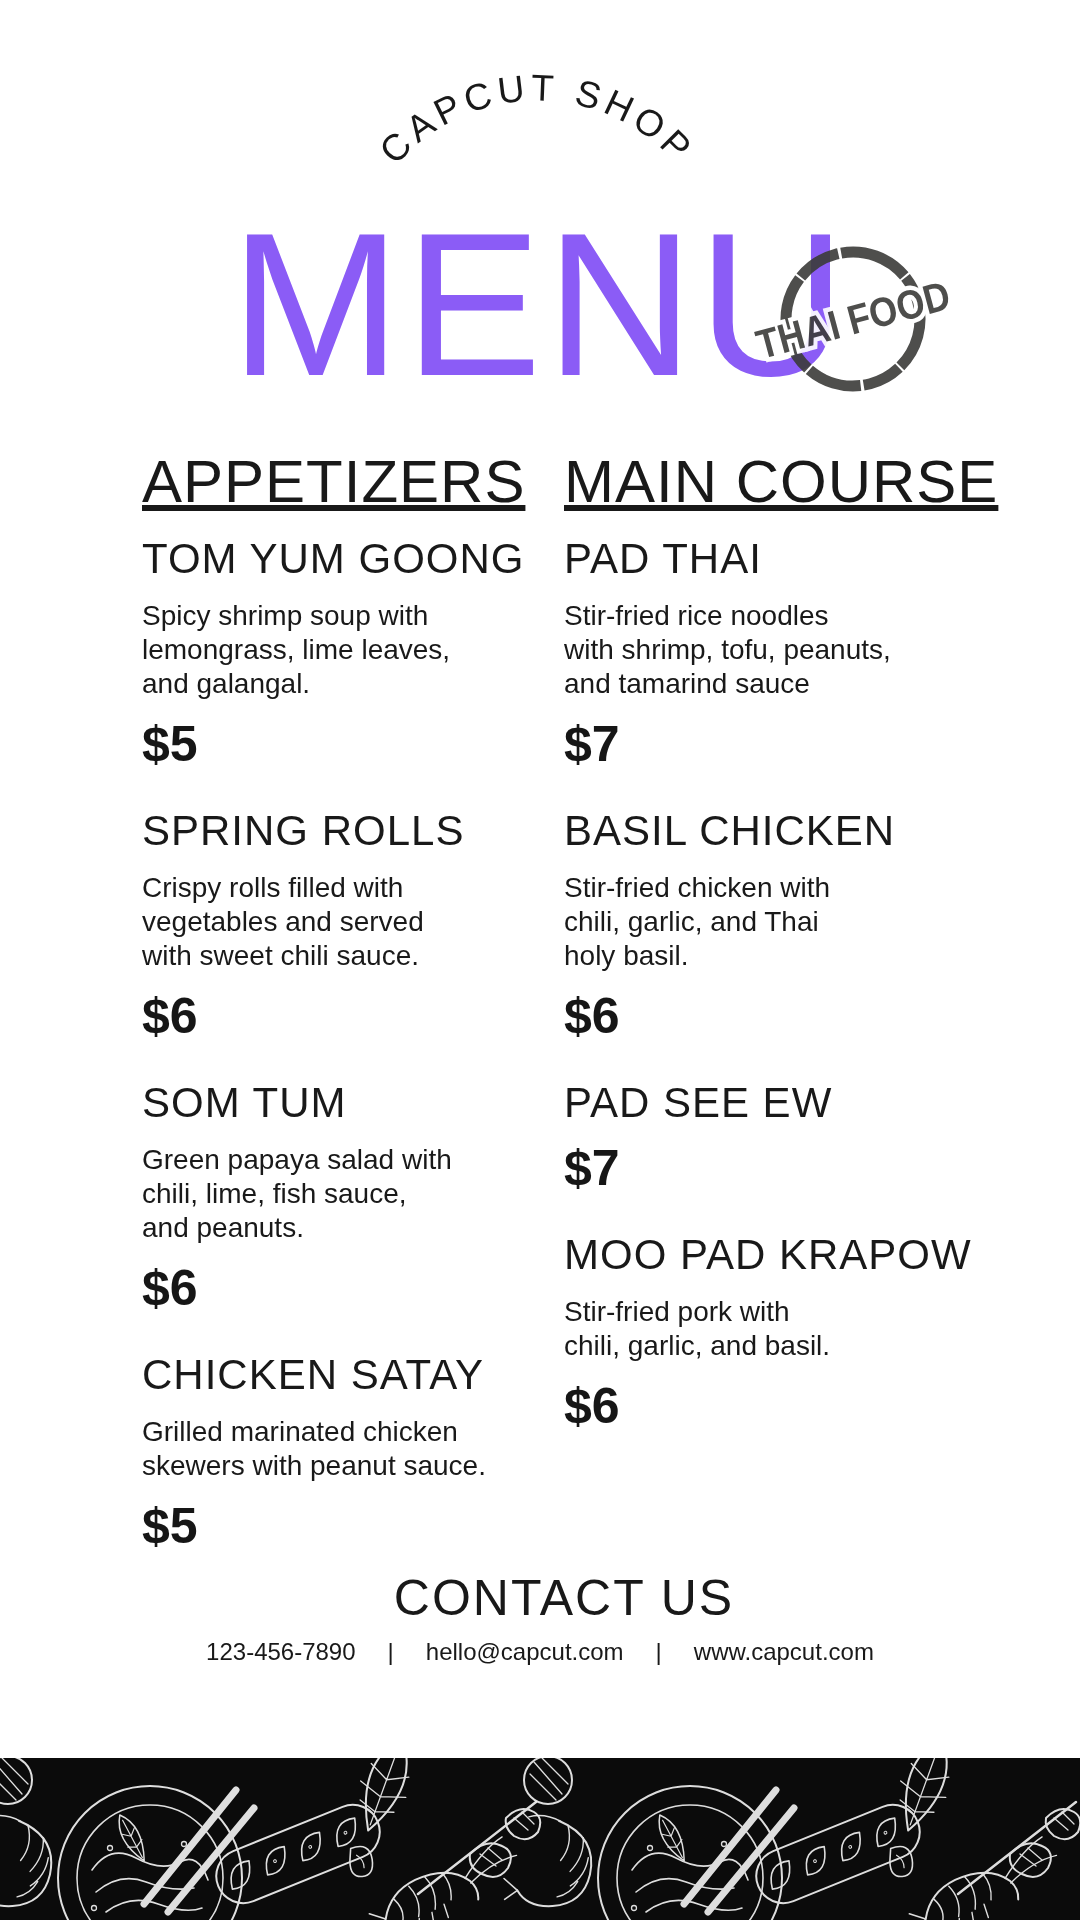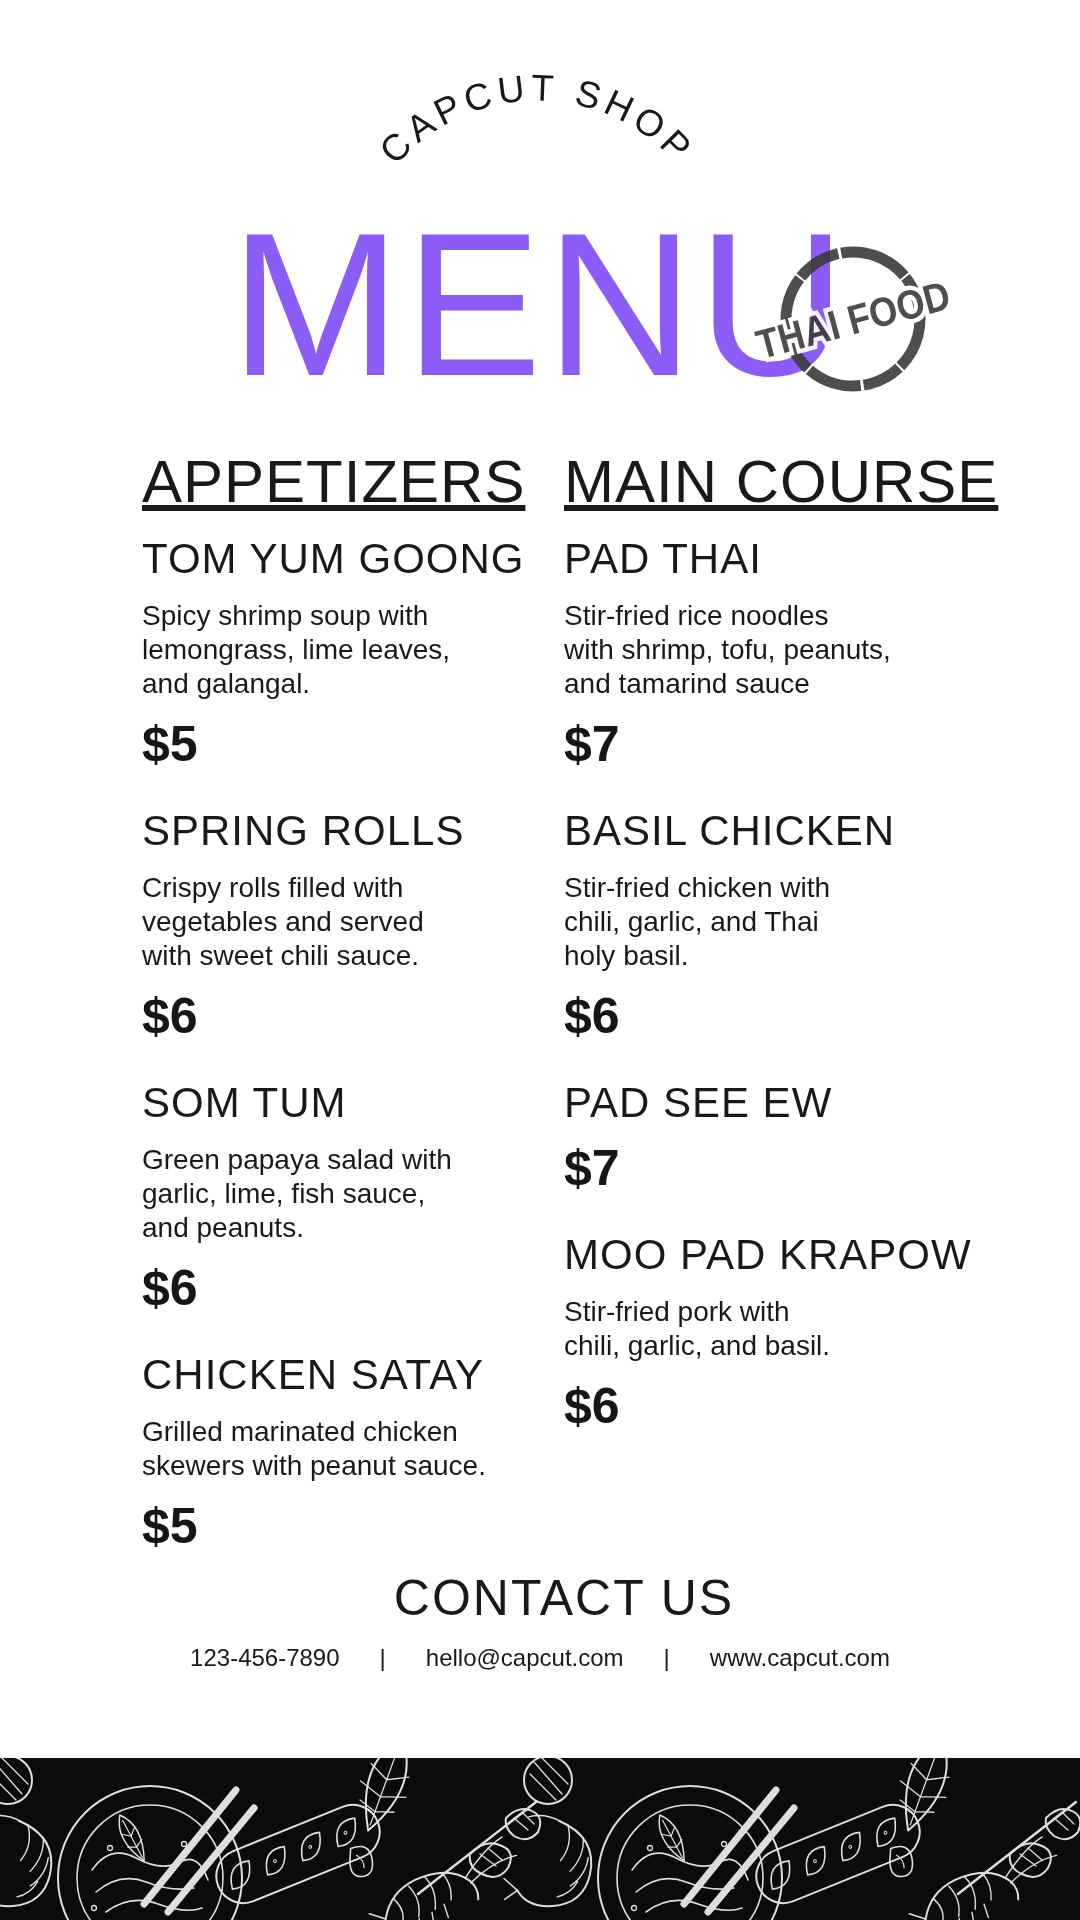--- a/index.html
+++ b/index.html
@@ -31,21 +31,21 @@
   .col-right{width:500px;}
   .section-title{font-size:60px; line-height:62px; margin:0; font-weight:400; letter-spacing:1px;text-decoration:underline;}
   .menu-item{margin-top:39px;}
   .menu-item:first-of-type{margin-top:23px;}
   .item-name{font-size:42px; line-height:45px; margin:0; font-weight:400; letter-spacing:1px;}
   .item-desc{font-size:28px; line-height:34px; margin:18px 0 0; white-space:pre-line;}
   .item-price{font-size:50px; line-height:50px; margin:18px 0 0; font-weight:700; color:#161616;}
   
   .contact{position:absolute; top:1572px; left:0; width:1080px; text-align:center;}
   .contact-title{font-size:50px; line-height:52px; margin:0; font-weight:400; letter-spacing:2px;padding-left:48px;}
-  .contact-line{margin-top:20px; font-size:24px; display:flex; justify-content:center; gap:40px; align-items:center;}
+  .contact-line{margin-top:14px; font-size:24px; display:flex; justify-content:center; gap:32px; align-items:center;}
   
   .footer-svg{position:absolute; left:0; top:1758px; width:1080px; height:162px; display:block;}
   .footer-bg{fill:var(--footer_bg);}
   .tile{stroke:var(--footer_line); stroke-width:2; fill:none; stroke-linecap:round; stroke-linejoin:round; opacity:.92;}
 </style>
 </head>
 <body>
 
 <div class="page">
 
@@ -84,21 +84,21 @@
         <h3 class="item-name">SPRING ROLLS</h3>
         <p class="item-desc">Crispy rolls filled with
 vegetables and served
 with sweet chili sauce.</p>
         <div class="item-price">$6</div>
       </div>
 
       <div class="menu-item">
         <h3 class="item-name">SOM TUM</h3>
         <p class="item-desc">Green papaya salad with
-garlic, lime, fish sauce,
+chili, lime, fish sauce,
 and peanuts.</p>
         <div class="item-price">$6</div>
       </div>
 
       <div class="menu-item">
         <h3 class="item-name">CHICKEN SATAY</h3>
         <p class="item-desc">Grilled marinated chicken
 skewers with peanut sauce.</p>
         <div class="item-price">$5</div>
       </div>

